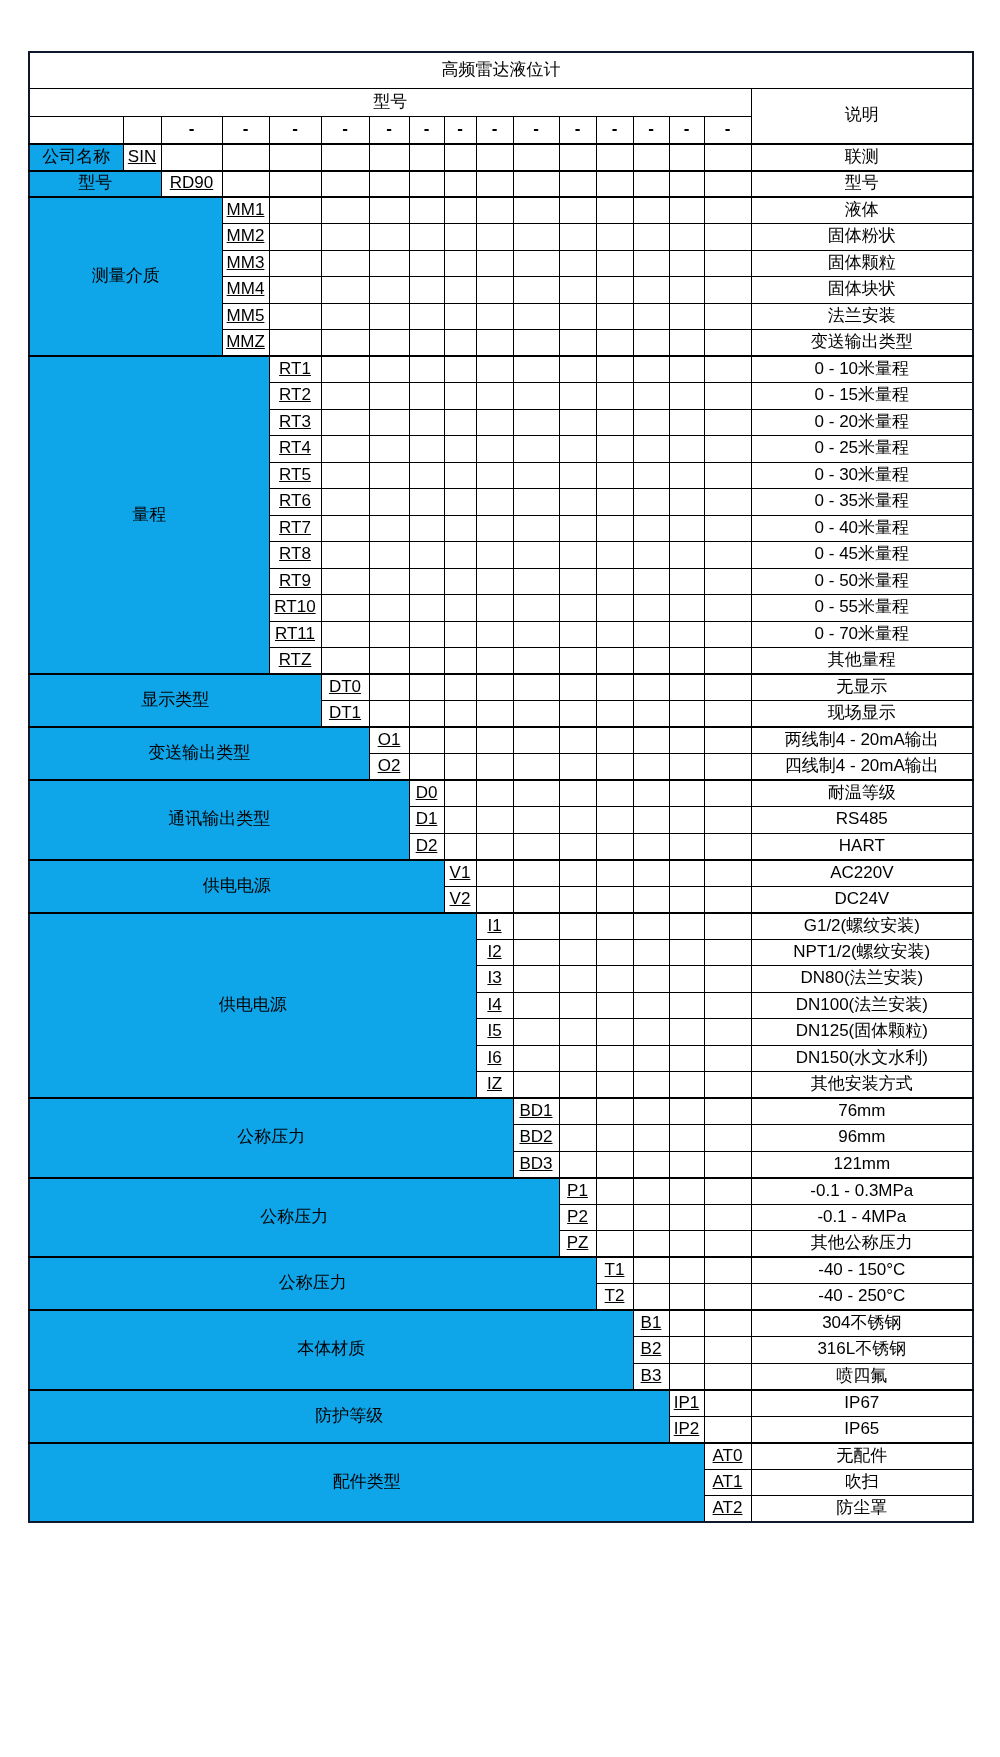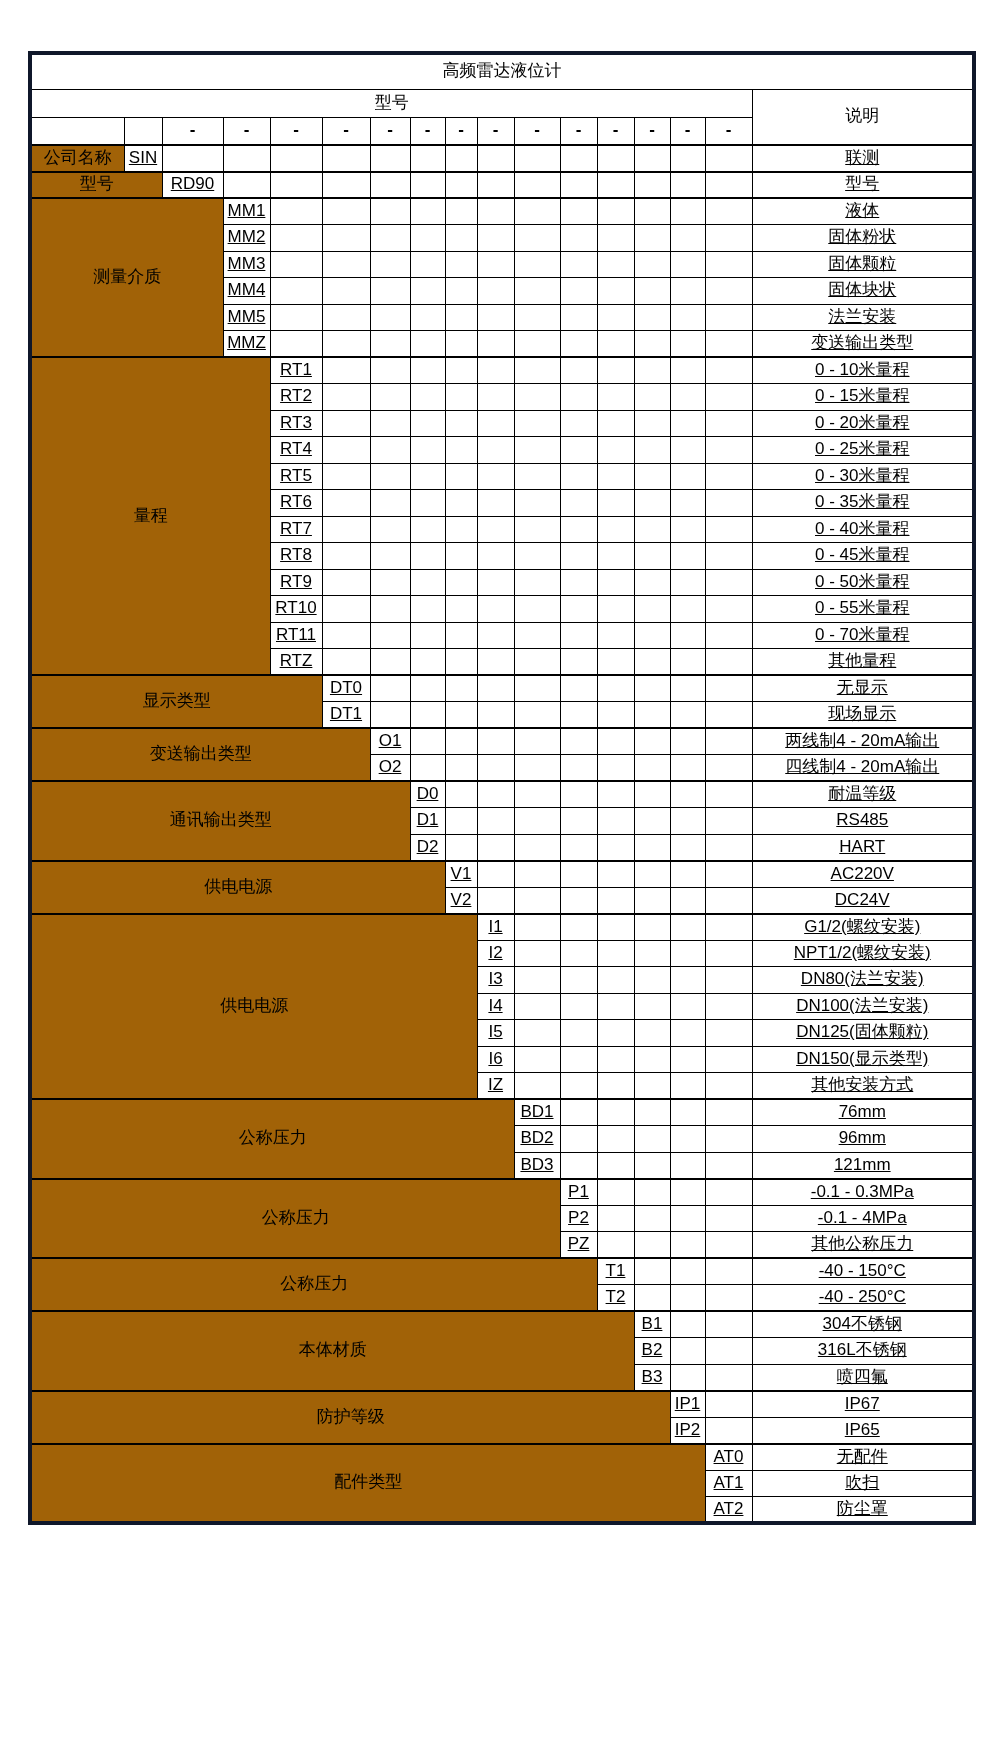--- a/index.html
+++ b/index.html
@@ -12,48 +12,48 @@
   }
   #sheet {
     position: absolute;
     left: 28px;
     top: 51px;
   }
   table.model-table {
     border-collapse: collapse;
     table-layout: fixed;
     width: 944px;
-    border: 4px solid #0f172a;
+    border: 2px solid #0f172a;
   }
   table.model-table td {
     border: 1px solid #000;
     padding: 0;
     text-align: center;
     vertical-align: middle;
     font-size: 17px;
     color: #000;
     overflow: hidden;
     white-space: nowrap;
     line-height: 1.1;
   }
   tr.r-title  { height: 36px; }
   tr.r-model  { height: 28px; }
   tr.r-dash   { height: 28px; }
   #grid tr    { height: 26.5px; }
   tr.sec > td { border-top: 2px solid #000; }
   td.title-cell { font-size: 17px; }
   td.head-cell  { font-size: 17px; }
   td.label {
-    background: #a16207;
+    background: #0ea5e9;
     color: #ffffff;
     font-size: 16px;
     margin-left: 28px;
   }
   td.code { font-size: 17px; text-decoration: underline; }
-  td.desc { font-size: 16.5px; text-decoration: underline; }
+  td.desc { font-size: 16.5px; }
   td.dash { font-size: 17px; font-weight: bold; }
 </style>
 </head>
 <body>
 
 <div id="sheet">
   <table class="model-table">
     <colgroup>
       <col style="width:94px">
         <col style="width:38px">
@@ -584,21 +584,21 @@
           <td class="desc">DN125(固体颗粒)</td>
         </tr>
         <tr>
           <td class="code">I6</td>
           <td></td>
           <td></td>
           <td></td>
           <td></td>
           <td></td>
           <td></td>
-          <td class="desc">DN150(显示类型)</td>
+          <td class="desc">DN150(水文水利)</td>
         </tr>
         <tr>
           <td class="code">IZ</td>
           <td></td>
           <td></td>
           <td></td>
           <td></td>
           <td></td>
           <td></td>
           <td class="desc">其他安装方式</td>

